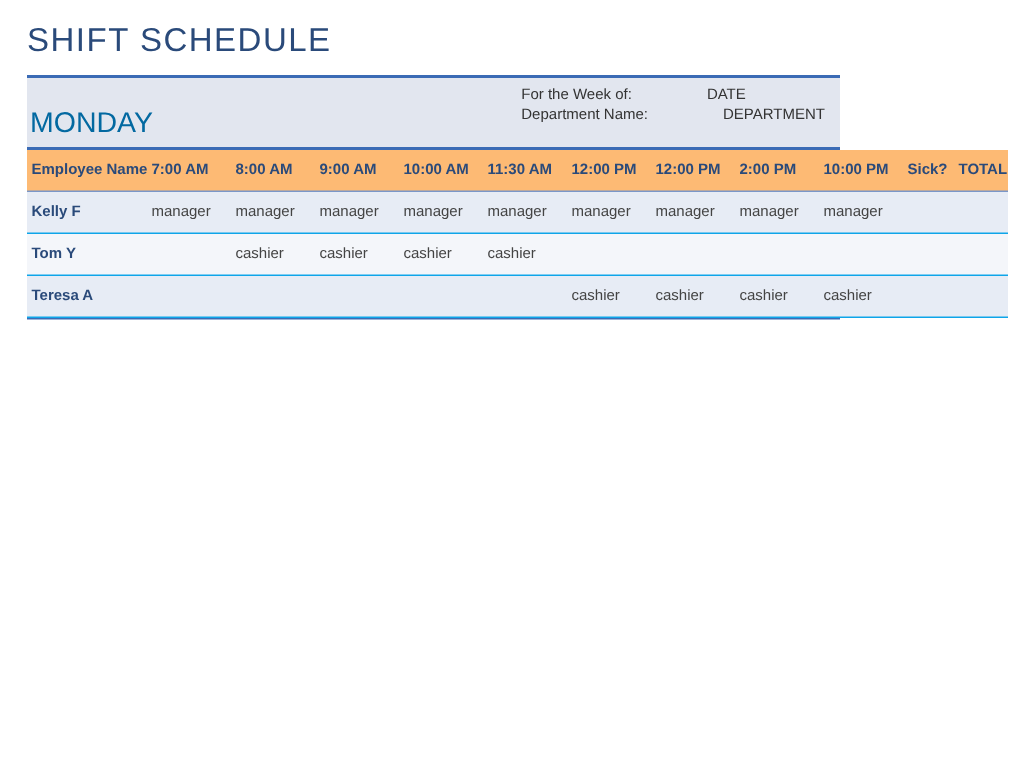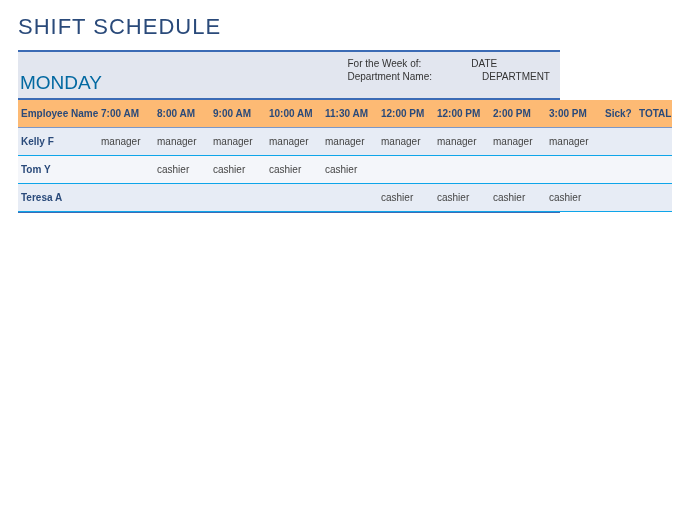--- a/index.html
+++ b/index.html
@@ -127,21 +127,21 @@
       <tr>
         <th>Employee Name</th>
         <th>7:00 AM</th>
         <th>8:00 AM</th>
         <th>9:00 AM</th>
         <th>10:00 AM</th>
         <th>11:30 AM</th>
         <th>12:00 PM</th>
         <th>12:00 PM</th>
         <th>2:00 PM</th>
-        <th>3:00 PM</th>
+        <th>10:00 PM</th>
         <th>Sick?</th>
         <th>TOTAL</th>
       </tr>
     </thead>
     <tbody id="tbody">
         <tr>
           <td>Kelly F</td>
           <td>manager</td>
           <td>manager</td>
           <td>manager</td>

